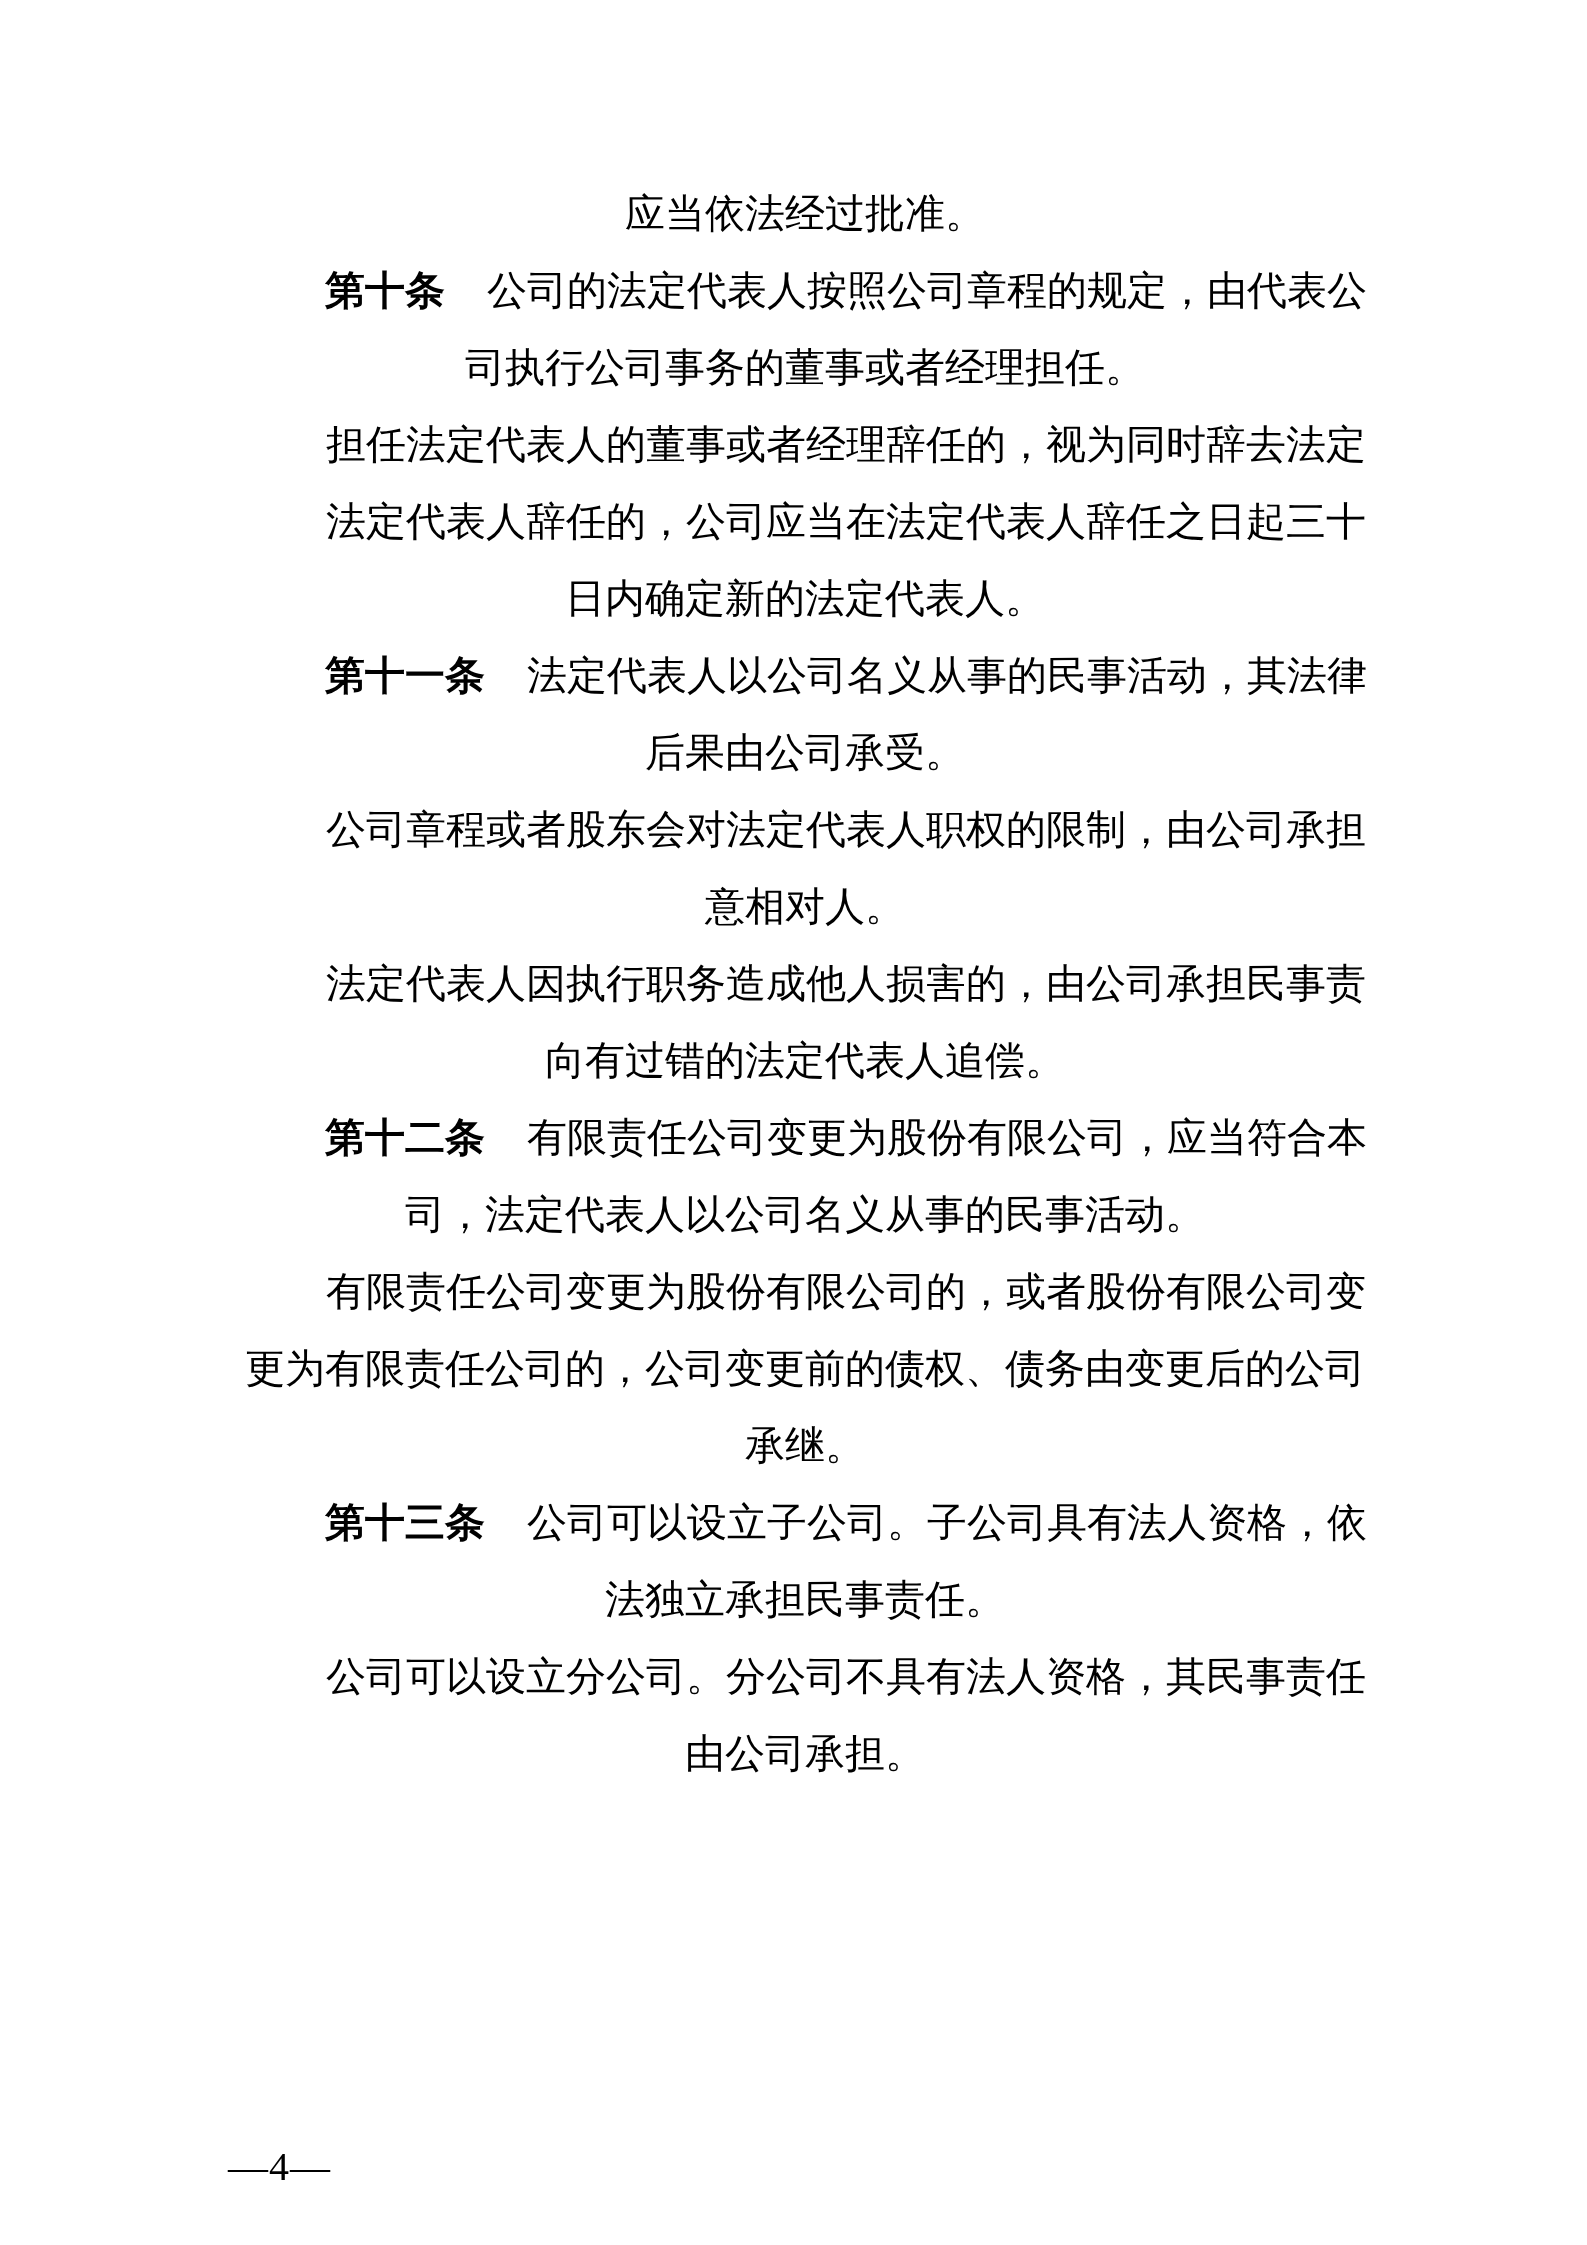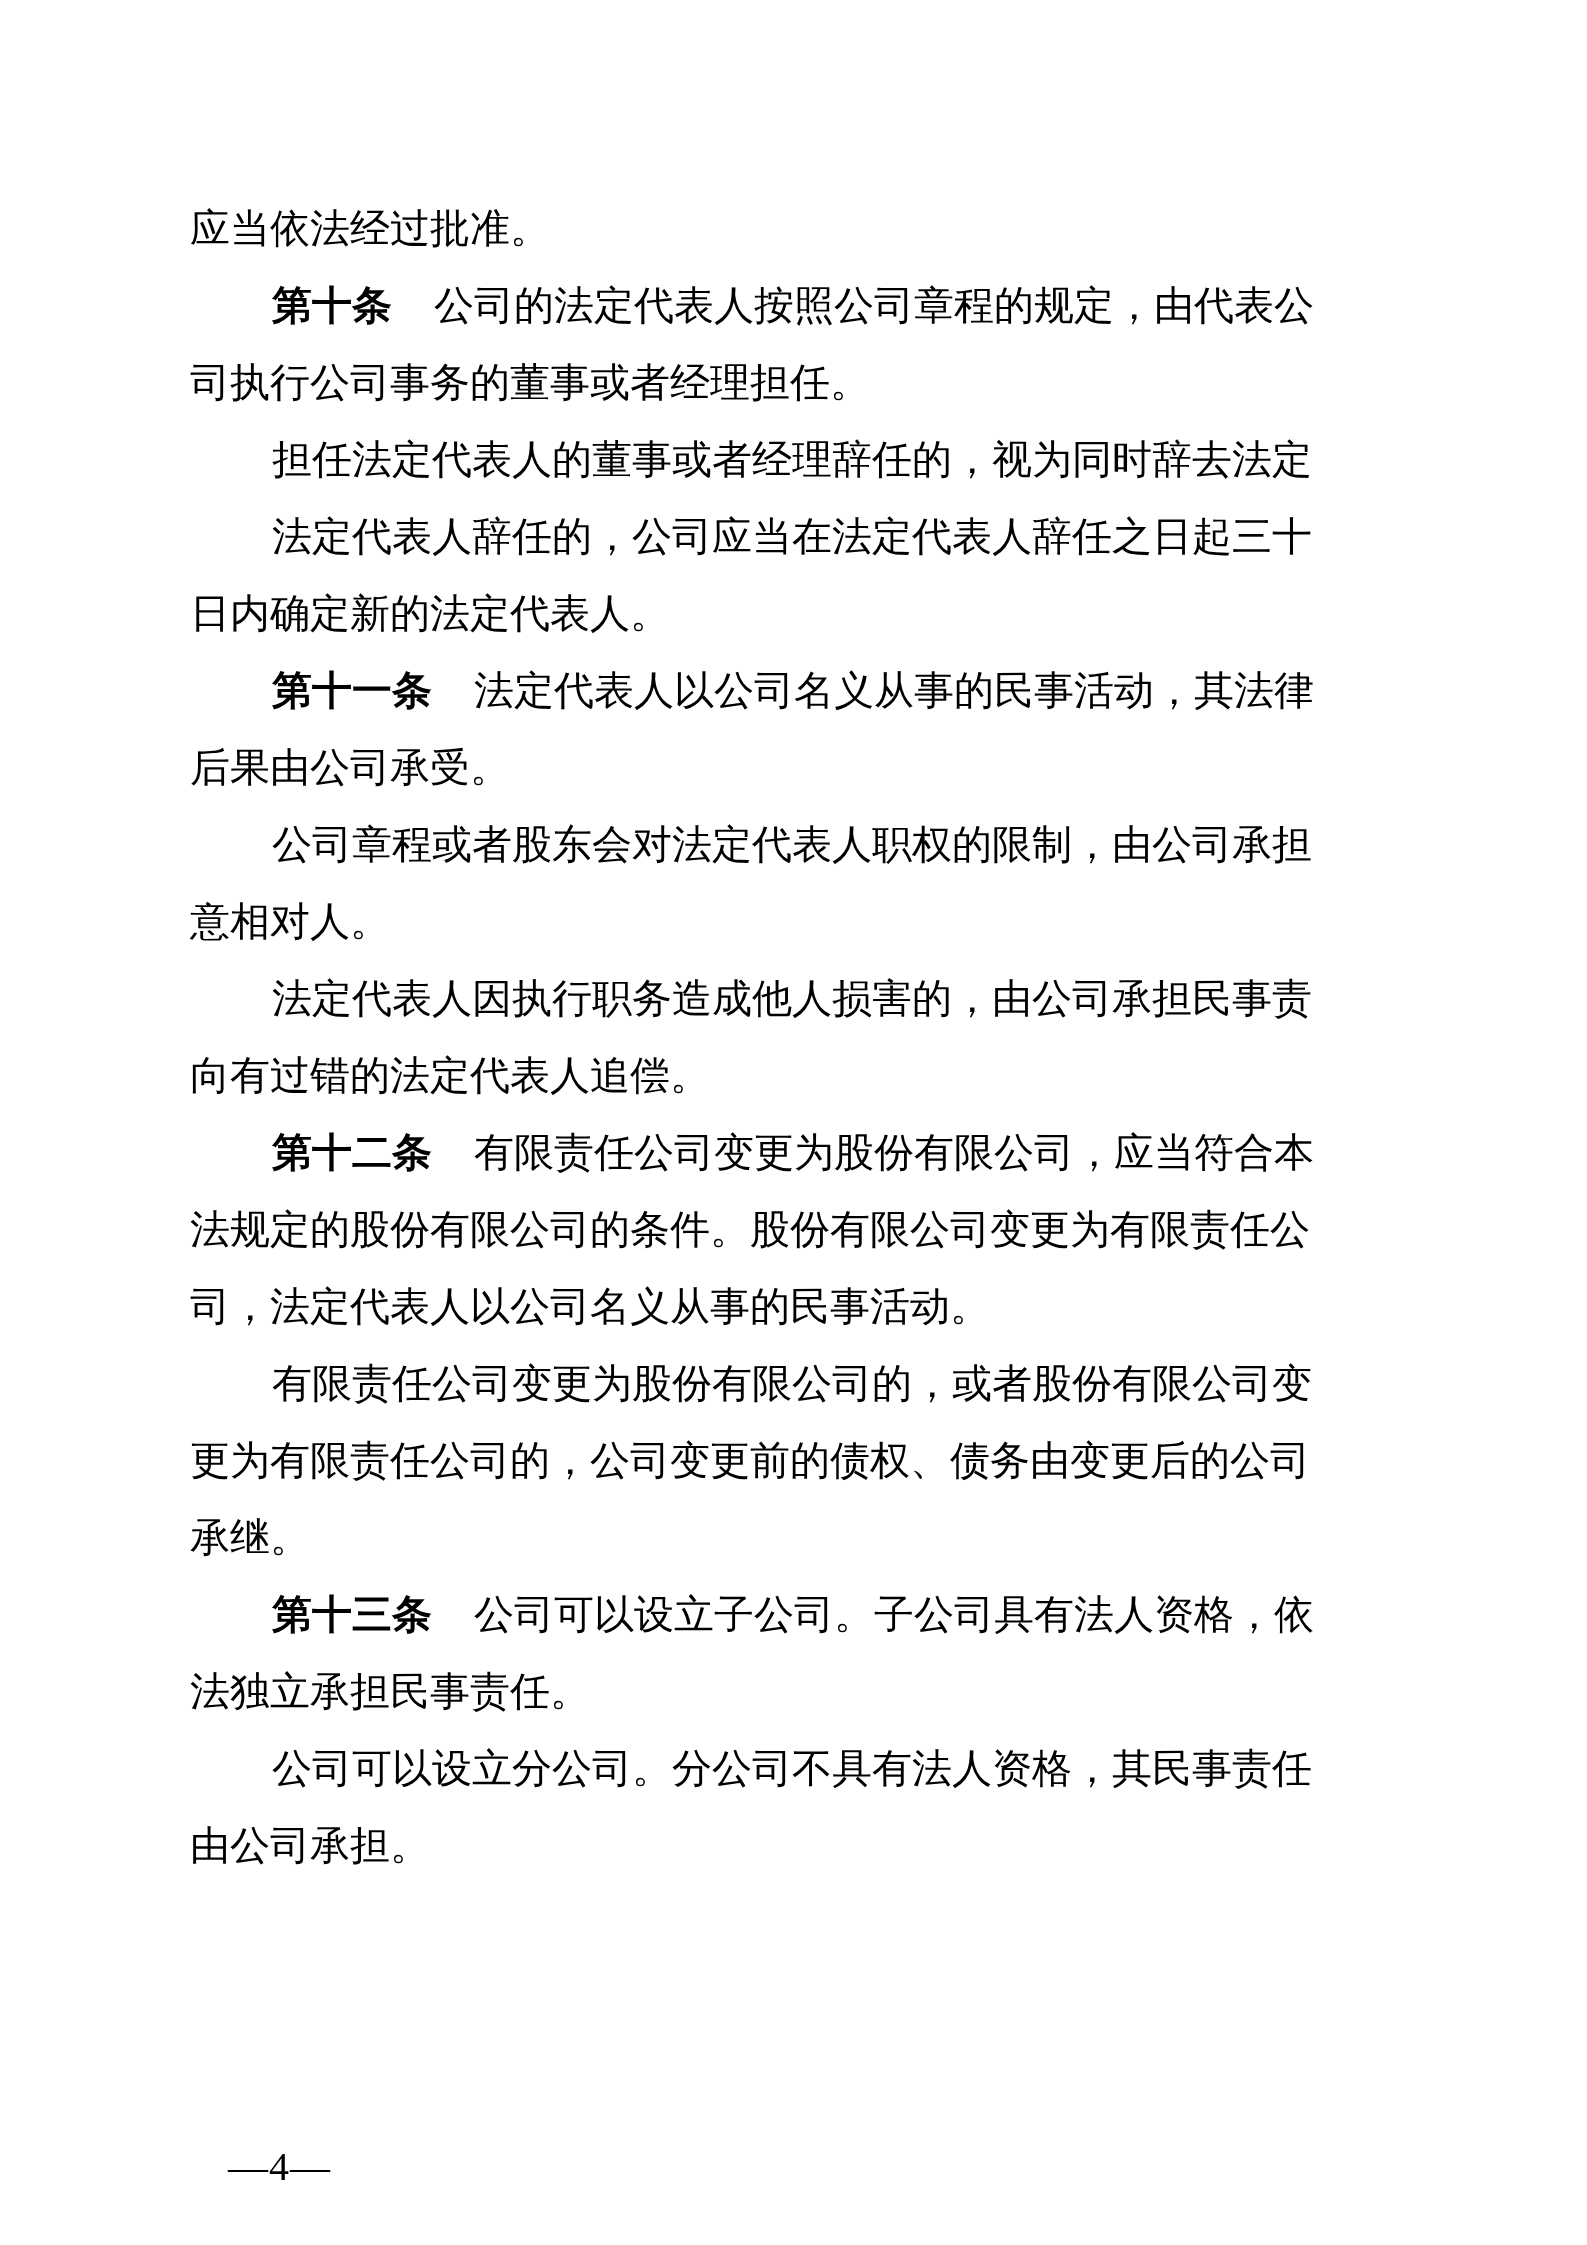--- a/index.html
+++ b/index.html
@@ -12,22 +12,23 @@
     width: 1587px;
     height: 2245px;
     background: #ffffff;
     overflow: hidden;
     font-family: "Liberation Serif", "DejaVu Serif", serif;
     color: #000000;
   }
   .doc-body {
     position: absolute;
     left: 190px;
-    top: 190px;
+    top: 175px;
     width: 1230px;
+    text-align: center;
   }
   .line {
     height: 77px;
     line-height: 77px;
     font-size: 40px;
     white-space: nowrap;
     letter-spacing: 0px;
   }
   .line.indent {
     padding-left: 82px;
@@ -56,21 +57,20 @@
       <div class="line indent"><span>担任法定代表人的董事或者经理辞任的，视为同时辞去法定</span></div>
       <div class="line indent"><span>法定代表人辞任的，公司应当在法定代表人辞任之日起三十</span></div>
       <div class="line"><span>日内确定新的法定代表人。</span></div>
       <div class="line indent"><span class="article-no">第十一条</span><span>法定代表人以公司名义从事的民事活动，其法律</span></div>
       <div class="line"><span>后果由公司承受。</span></div>
       <div class="line indent"><span>公司章程或者股东会对法定代表人职权的限制，由公司承担</span></div>
       <div class="line"><span>意相对人。</span></div>
       <div class="line indent"><span>法定代表人因执行职务造成他人损害的，由公司承担民事责</span></div>
       <div class="line"><span>向有过错的法定代表人追偿。</span></div>
       <div class="line indent"><span class="article-no">第十二条</span><span>有限责任公司变更为股份有限公司，应当符合本</span></div>
-      <div class="line"><span>法规定的股份有限公司的条件。股份有限公司变更为有限责任公</span></div>
       <div class="line"><span>司，法定代表人以公司名义从事的民事活动。</span></div>
       <div class="line indent"><span>有限责任公司变更为股份有限公司的，或者股份有限公司变</span></div>
       <div class="line"><span>更为有限责任公司的，公司变更前的债权、债务由变更后的公司</span></div>
       <div class="line"><span>承继。</span></div>
       <div class="line indent"><span class="article-no">第十三条</span><span>公司可以设立子公司。子公司具有法人资格，依</span></div>
       <div class="line"><span>法独立承担民事责任。</span></div>
       <div class="line indent"><span>公司可以设立分公司。分公司不具有法人资格，其民事责任</span></div>
       <div class="line"><span>由公司承担。</span></div>
     </div>
   <div class="page-number">—4—</div>

